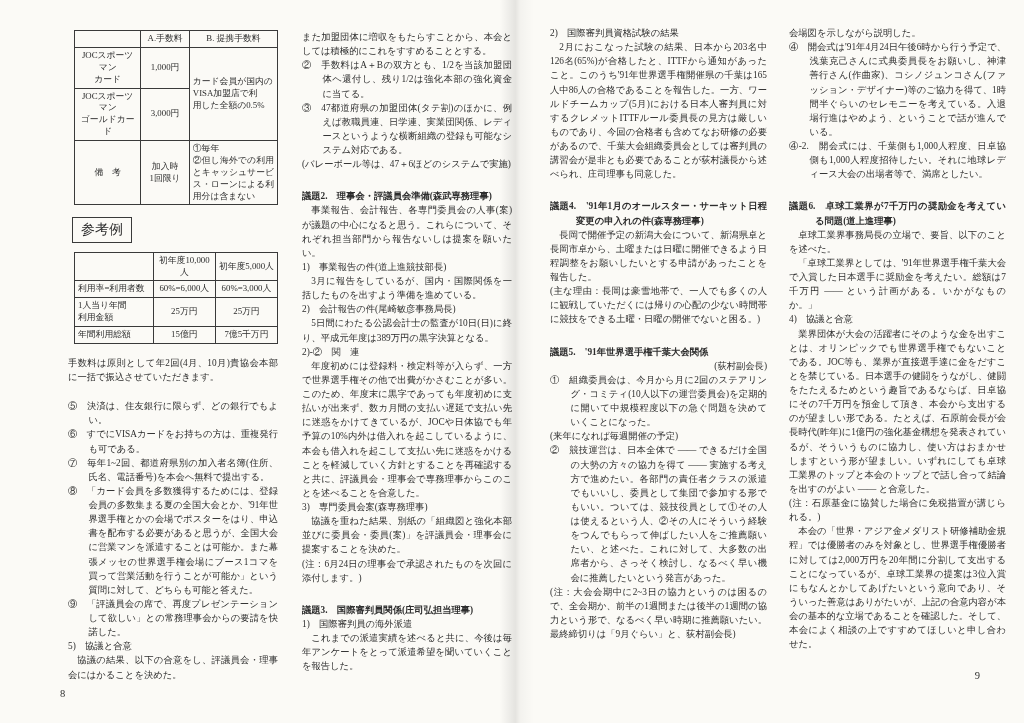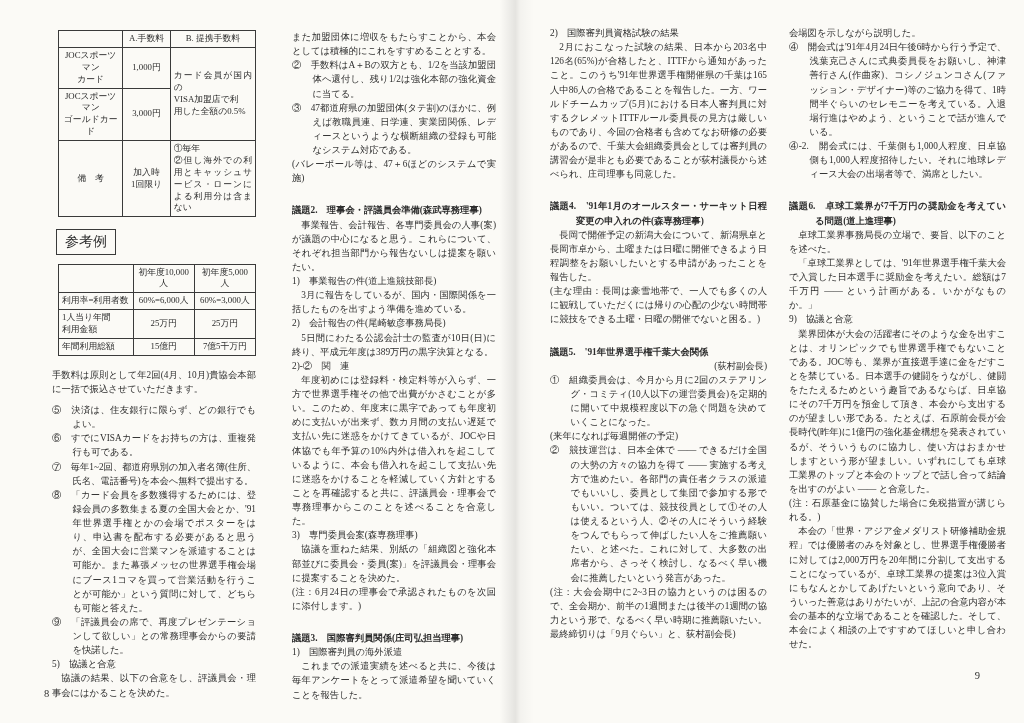--- a/index.html
+++ b/index.html
@@ -1,30 +1,30 @@
 <!DOCTYPE html>
 <html><head>
 <meta charset="utf-8">
 <style>
   html,body{margin:0;padding:0;background:#e9e8e4;}
   .spread{position:relative;width:1024px;height:723px;margin:0 auto;background:#fbfaf6;
           font-family:"Liberation Serif","DejaVu Serif",serif;color:#2d2d2d;overflow:hidden;}
   .fold{position:absolute;left:500px;top:0;width:34px;height:723px;pointer-events:none;
         background:linear-gradient(90deg,rgba(0,0,0,0) 0%,rgba(0,0,0,0.09) 45%,rgba(0,0,0,0.03) 60%,rgba(0,0,0,0) 100%);}
   .page{position:absolute;top:0;height:723px;box-sizing:border-box;display:flex;}
-  .page-left{left:0;width:512px;padding:30px 16px 18px 52px;gap:36px;}
+  .page-left{left:16px;width:512px;padding:30px 16px 18px 52px;gap:24px;}
   .page-right{left:512px;width:512px;padding:26px 18px 18px 38px;gap:22px;}
   .col{flex:1;overflow:hidden;font-size:9.3px;line-height:1.52;text-align:justify;}
   p{margin:0;}
   .ind{text-indent:1em;}
   .hang{padding-left:1.6em;text-indent:-1.6em;}
   .hang2{padding-left:2.2em;text-indent:-2.2em;}
   .head{font-weight:bold;margin-top:18px;padding-left:2.8em;text-indent:-2.8em;}
   .subr{text-align:right;}
-  .gap{margin-top:7px;}
+  .gap{margin-top:15px;}
   .t{border-collapse:collapse;margin:0 0 12px 6px;font-size:8.8px;line-height:1.35;}
   .t td{border:1px solid #3a3a3a;padding:2px 3px;vertical-align:middle;}
   .c{text-align:center;}
   .pre{white-space:pre-line;}
   .w-lbl{width:64px;}
   .w-a{width:44px;}
   .w-b{width:88px;}
   .u-lbl{width:80px;}
   .u-v{width:57px;text-align:center;}
   .ref{display:inline-block;border:1px solid #3a3a3a;padding:1px 8px;margin:0 0 9px 4px;font-size:14px;}
@@ -158,21 +158,21 @@
     </div>
 
     <div class="col">
       <p>会場図を示しながら説明した。</p>
       <p class="hang2">④　開会式は'91年4月24日午後6時から行う予定で、浅葉克己さんに式典委員長をお願いし、神津善行さん(作曲家)、コシノジュンコさん(ファッション・デザイナー)等のご協力を得て、1時間半ぐらいのセレモニーを考えている。入退場行進はやめよう、ということで話が進んでいる。</p>
       <p class="hang2">④-2.　開会式には、千葉側も1,000人程度、日卓協側も1,000人程度招待したい。それに地球レディース大会の出場者等で、満席としたい。</p>
 
       <p class="head">議題6.　卓球工業界が7千万円の奨励金を考えている問題(道上進理事)</p>
       <p class="ind">卓球工業界事務局長の立場で、要旨、以下のことを述べた。</p>
       <p class="ind">「卓球工業界としては、'91年世界選手権千葉大会で入賞した日本選手に奨励金を考えたい。総額は7千万円 ―― という計画がある。いかがなものか。」</p>
-      <p class="hang">9)　協議と合意</p>
+      <p class="hang">4)　協議と合意</p>
       <p class="ind">業界団体が大会の活躍者にそのような金を出すことは、オリンピックでも世界選手権でもないことである。JOC等も、業界が直接選手達に金をだすことを禁じている。日本選手の健闘をうながし、健闘をたたえるためという趣旨であるならば、日卓協にその7千万円を預金して頂き、本会から支出するのが望ましい形である。たとえば、石原前会長が会長時代(昨年)に1億円の強化基金構想を発表されているが、そういうものに協力し、使い方はおまかせしますという形が望ましい。いずれにしても卓球工業界のトップと本会のトップとで話し合って結論を出すのがよい ―― と合意した。</p>
       <p>(注：石原基金に協賛した場合に免税措置が講じられる。)</p>
       <p class="ind">本会の「世界・アジア金メダリスト研修補助金規程」では優勝者のみを対象とし、世界選手権優勝者に対しては2,000万円を20年間に分割して支出することになっているが、卓球工業界の提案は3位入賞にもなんとかしてあげたいという意向であり、そういった善意はありがたいが、上記の合意内容が本会の基本的な立場であることを確認した。そして、本会によく相談の上ですすめてほしいと申し合わせた。</p>
     </div>
 
     <span class="pn" id="pn9">9</span>
   </div>
 
   <div class="fold"></div>
 </div>

